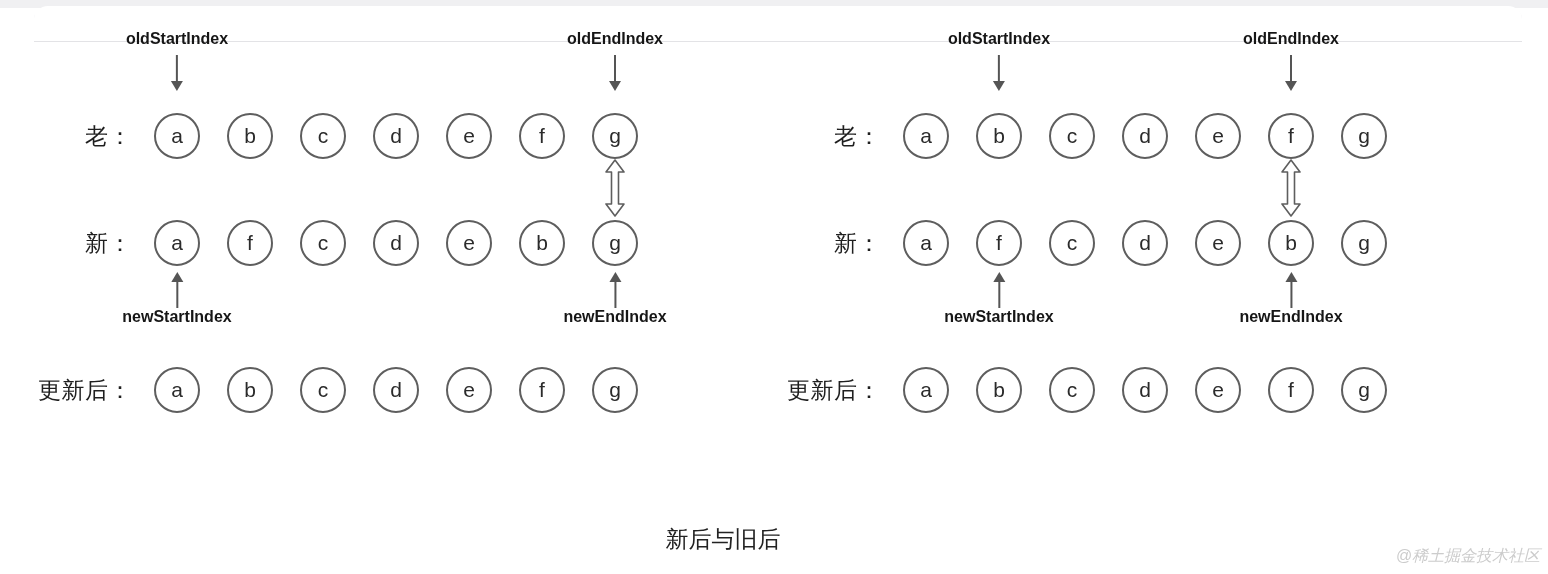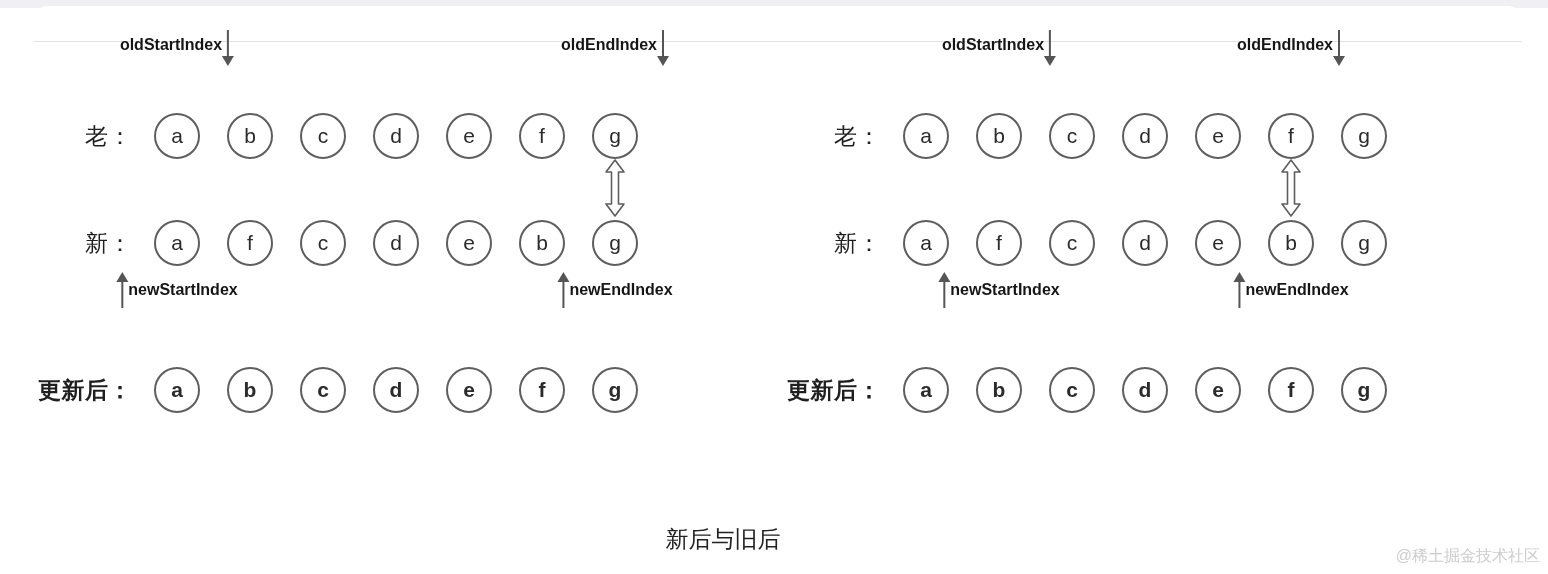--- a/index.html
+++ b/index.html
@@ -15,53 +15,53 @@
     background:#ffffff; border-radius:14px 14px 0 0;
     box-shadow:0 -1px 0 #e3e3e6 inset, 0 0 0 0 transparent;
   }
   .card-top::before { content:''; position:absolute; inset:0; border-radius:14px 14px 0 0; box-shadow:0 1px 0 #ffffff; }
 
   .diagram { position:absolute; top:0; width:720px; height:430px; }
 
   .row { position:absolute; left:0; display:flex; align-items:center; }
   .row-old     { top:113px; }
   .row-new     { top:220px; }
-  .row-updated { top:367px;font-weight:bold; }
+  .row-updated { top:367px; }
   .row-label {
     width:96px; margin-right:22px; text-align:right;
     font-size:23px; color:#1f1f1f; letter-spacing:0.5px; white-space:nowrap;
   }
   .circles { display:flex; gap:27px; }
   .circle {
     width:42px; height:42px; border:2px solid #5e5e5e; border-radius:50%;
     display:flex; align-items:center; justify-content:center;
     font-size:21px; color:#2b2b2b; background:#ffffff; box-sizing:content-box;
   }
 
-  .pointer { position:absolute; transform:translateX(-50%); display:flex; align-items:center; }
+  .pointer { position:absolute; transform:translateX(-50%); display:flex; flex-direction:column; }
   .pointer-top    { top:30px; }
   .pointer-bottom { top:272px; }
   .ptr-label { font-size:16px; font-weight:600; color:#161616; white-space:nowrap; }
   .pointer-top .ptr-label { margin-bottom:7px; }
   .pointer-bottom .ptr-label { }
 
   .arrow { display:flex; flex-direction:column; align-items:center; }
   .arrow .shaft { width:2px; height:26px; background:#555; }
   .arrow .head-down { width:0; height:0; border-left:6px solid transparent; border-right:6px solid transparent; border-top:10px solid #555; }
   .arrow .head-up   { width:0; height:0; border-left:6px solid transparent; border-right:6px solid transparent; border-bottom:10px solid #555; }
 
   .double-arrow { position:absolute; top:159px; transform:translateX(-50%); }
 
   .caption {
     position:absolute; top:524px; left:723px; transform:translateX(-50%);
     font-size:23px; font-weight:400; color:#222; white-space:nowrap;
   }
   .watermark {
     position:absolute; right:8px; bottom:7px;
-    font-size:16px; color:#cccccc; white-space:nowrap;
+    font-size:16px; color:#cccccc; white-space:nowrap;font-style:italic;
   }
 </style>
 </head>
 <body>
 
 <div class="canvas">
   <div class="top-strip"></div>
   <div class="card-top"></div>
 
   <div class="diagram" style="left:36px;">

